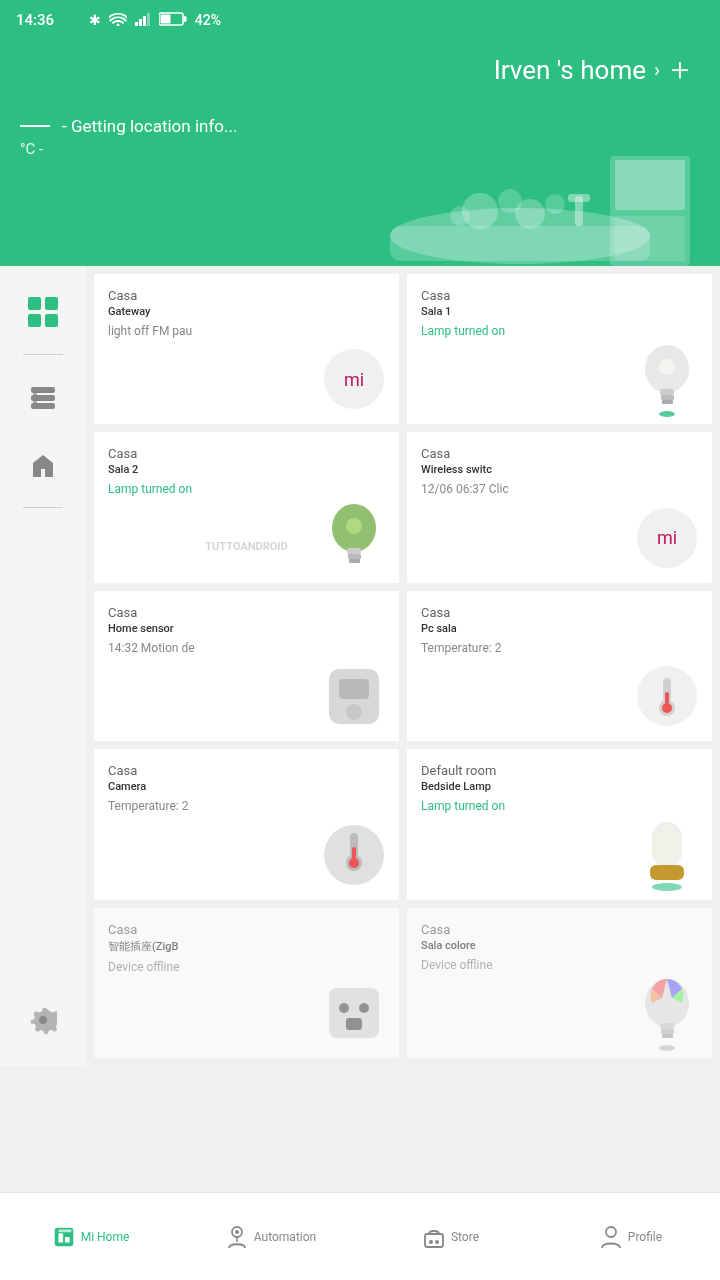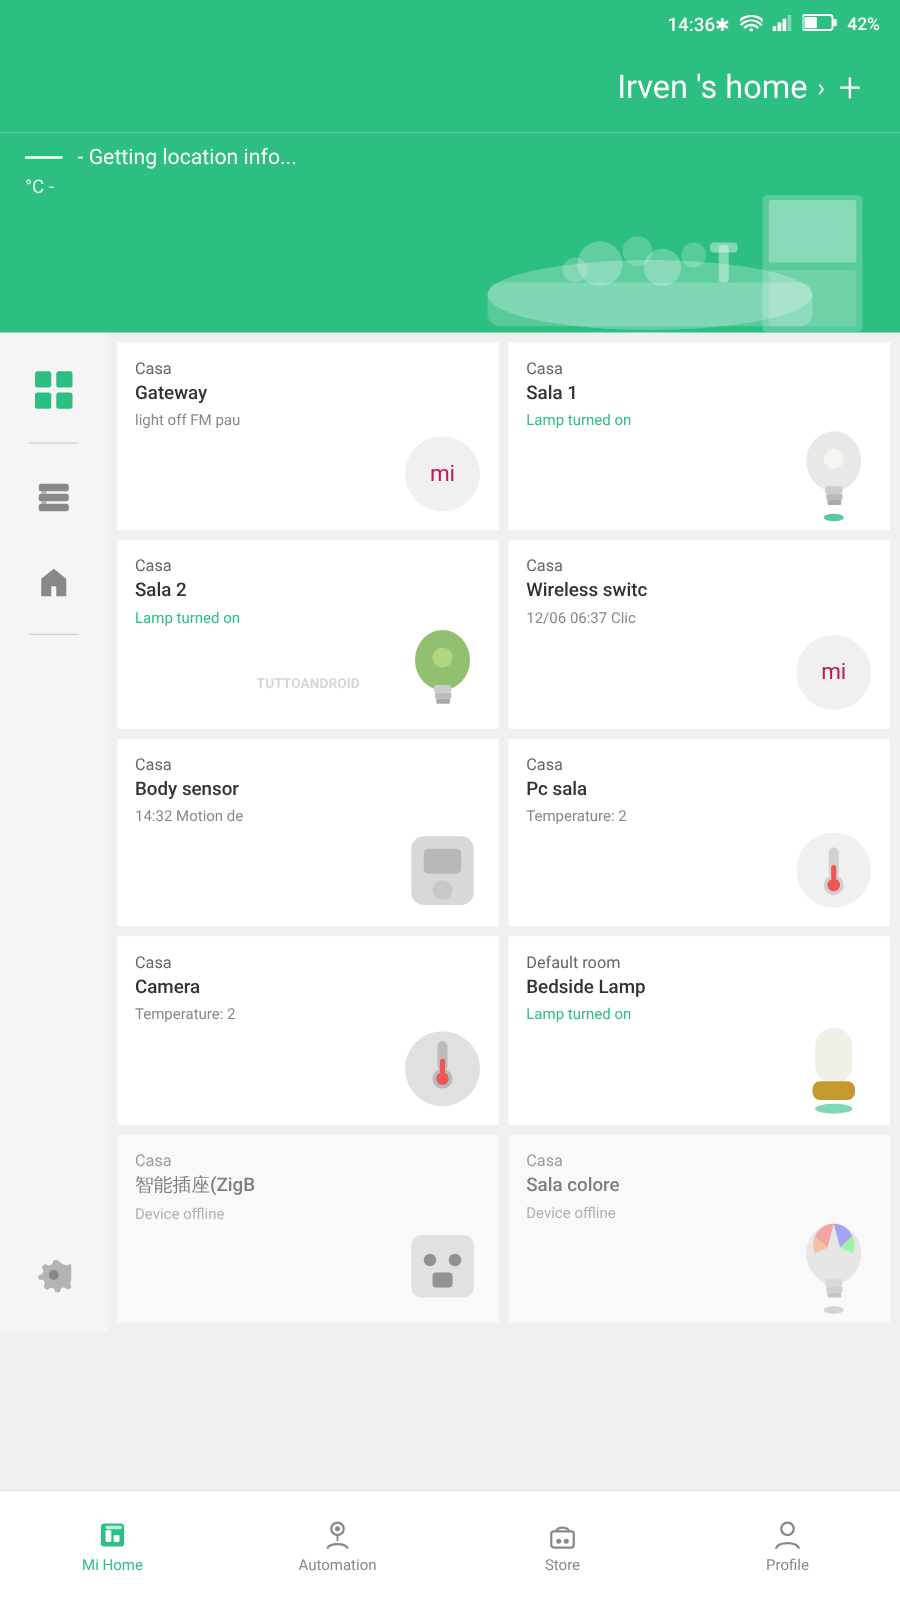--- a/index.html
+++ b/index.html
@@ -11,25 +11,26 @@
       background: #f0f0f0;
       overflow-x: hidden;
     }
 
     
     .status-bar {
       background: #2dbe82;
       height: 40px;
       display: flex;
       align-items: center;
-      justify-content: flex-end;
+      justify-content: flex-start;
       padding: 0 16px;
       color: white;
       font-size: 15px;
       font-weight: 500;
+      gap: 35px;
     }
     .status-right {
       display: flex;
       align-items: center;
       gap: 8px;
       font-size: 14px;
     }
 
     
     .header {
@@ -170,21 +171,21 @@
     }
     .device-card.offline {
       opacity: 0.6;
     }
     .device-name-room {
       font-size: 13px;
       color: #666;
       margin-bottom: 2px;
     }
     .device-name-device {
-      font-size: 15px;
+      font-size: 11px;
       color: #333;
       font-weight: 500;
       margin-bottom: 6px;
     }
     .device-status {
       font-size: 12px;
       color: #888;
     }
     .device-status.active {
       color: #2dbe82;
@@ -207,21 +208,21 @@
       width: 720px;
       height: 88px;
       background: white;
       border-top: 1px solid #e0e0e0;
       display: flex;
       align-items: center;
     }
     .nav-item {
       flex: 1;
       display: flex;
-      flex-direction: column;
+      flex-direction: row;
       align-items: center;
       justify-content: center;
       gap: 4px;
       cursor: pointer;
       height: 100%;
     }
     .nav-label {
       font-size: 12px;
       color: #888;
     }
@@ -421,21 +422,21 @@
       <div class="device-status">12/06 06:37 Clic</div>
       <div class="device-image">
         <div class="icon-circle">
           <span class="icon-mi">mi</span>
         </div>
       </div>
     </div>
 
     <div class="device-card">
       <div class="device-name-room">Casa</div>
-      <div class="device-name-device">Body sensor</div>
+      <div class="device-name-device">Home sensor</div>
       <div class="device-status">14:32 Motion de</div>
       <div class="device-image">
         <svg width="60" height="65" viewBox="0 0 60 65">
           <rect x="5" y="5" width="50" height="55" rx="10" fill="#d8d8d8"></rect>
           <rect x="15" y="15" width="30" height="20" rx="4" fill="#b8b8b8"></rect>
           <circle cx="30" cy="48" r="8" fill="#c8c8c8"></circle>
         </svg>
       </div>
     </div>
 

